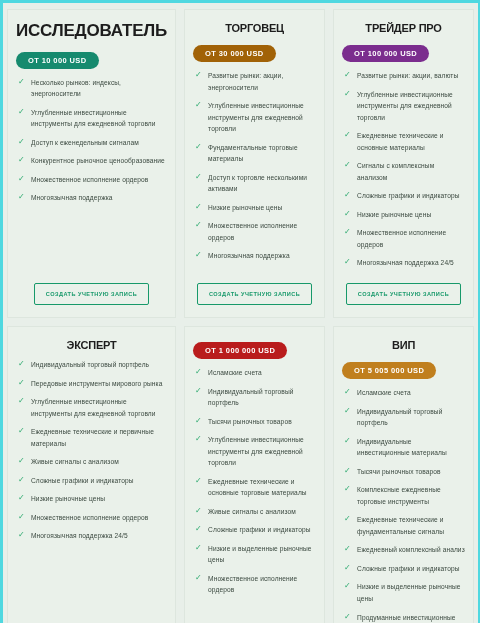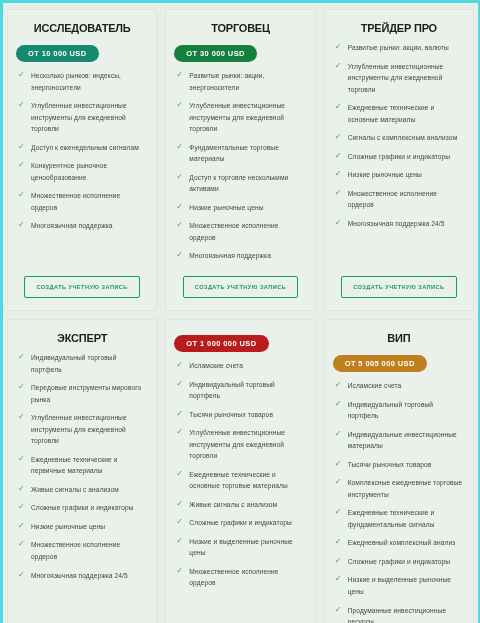--- a/index.html
+++ b/index.html
@@ -37,21 +37,21 @@
   .card-title {
     text-align: center;
     font-size: 11px;
     font-weight: bold;
     color: #1d1d1d;
     letter-spacing: -0.2px;
     line-height: 1.1;
     margin-bottom: 8px;
     white-space: nowrap;
   }
-  .card-title.sm { font-size: 11px; }
+  .card-title.sm { font-size: 17px; }
   .badge-row { text-align: left; margin-bottom: 8px; }
   .badge {
     display: inline-block;
     border-radius: 11px;
     color: #ffffff;
     font-size: 7.5px;
     font-weight: bold;
     letter-spacing: 0.4px;
     padding: 4px 12px;
     white-space: nowrap;
@@ -104,34 +104,35 @@
         <li><span class="chk">✓</span><span>Углубленные инвестиционные инструменты для ежедневной торговли</span></li>
         <li><span class="chk">✓</span><span>Доступ к еженедельным сигналам</span></li>
         <li><span class="chk">✓</span><span>Конкурентное рыночное ценообразование</span></li>
         <li><span class="chk">✓</span><span>Множественное исполнение ордеров</span></li>
         <li><span class="chk">✓</span><span>Многоязычная поддержка</span></li>
       </ul>
       <div class="btn-wrap"><button class="btn">СОЗДАТЬ УЧЕТНУЮ ЗАПИСЬ</button></div>
     </div>
     <div class="card r1">
       <div class="card-title">ТОРГОВЕЦ</div>
-      <div class="badge-row"><span class="badge" style="background: #15803d;">ОТ 30 000 USD</span></div>
+      <div class="badge-row"><span class="badge" style="background: #a16207;">ОТ 30 000 USD</span></div>
       <ul class="features">
         <li><span class="chk">✓</span><span>Развитые рынки: акции, энергоносители</span></li>
         <li><span class="chk">✓</span><span>Углубленные инвестиционные инструменты для ежедневной торговли</span></li>
         <li><span class="chk">✓</span><span>Фундаментальные торговые материалы</span></li>
         <li><span class="chk">✓</span><span>Доступ к торговле несколькими активами</span></li>
         <li><span class="chk">✓</span><span>Низкие рыночные цены</span></li>
         <li><span class="chk">✓</span><span>Множественное исполнение ордеров</span></li>
         <li><span class="chk">✓</span><span>Многоязычная поддержка</span></li>
       </ul>
       <div class="btn-wrap"><button class="btn">СОЗДАТЬ УЧЕТНУЮ ЗАПИСЬ</button></div>
     </div>
     <div class="card r1">
       <div class="card-title">ТРЕЙДЕР ПРО</div>
+      <div class="badge-row"><span class="badge" style="background: rgb(123, 45, 142);">ОТ 100 000 USD</span></div>
       <ul class="features">
         <li><span class="chk">✓</span><span>Развитые рынки: акции, валюты</span></li>
         <li><span class="chk">✓</span><span>Углубленные инвестиционные инструменты для ежедневной торговли</span></li>
         <li><span class="chk">✓</span><span>Ежедневные технические и основные материалы</span></li>
         <li><span class="chk">✓</span><span>Сигналы с комплексным анализом</span></li>
         <li><span class="chk">✓</span><span>Сложные графики и индикаторы</span></li>
         <li><span class="chk">✓</span><span>Низкие рыночные цены</span></li>
         <li><span class="chk">✓</span><span>Множественное исполнение ордеров</span></li>
         <li><span class="chk">✓</span><span>Многоязычная поддержка 24/5</span></li>
       </ul>

